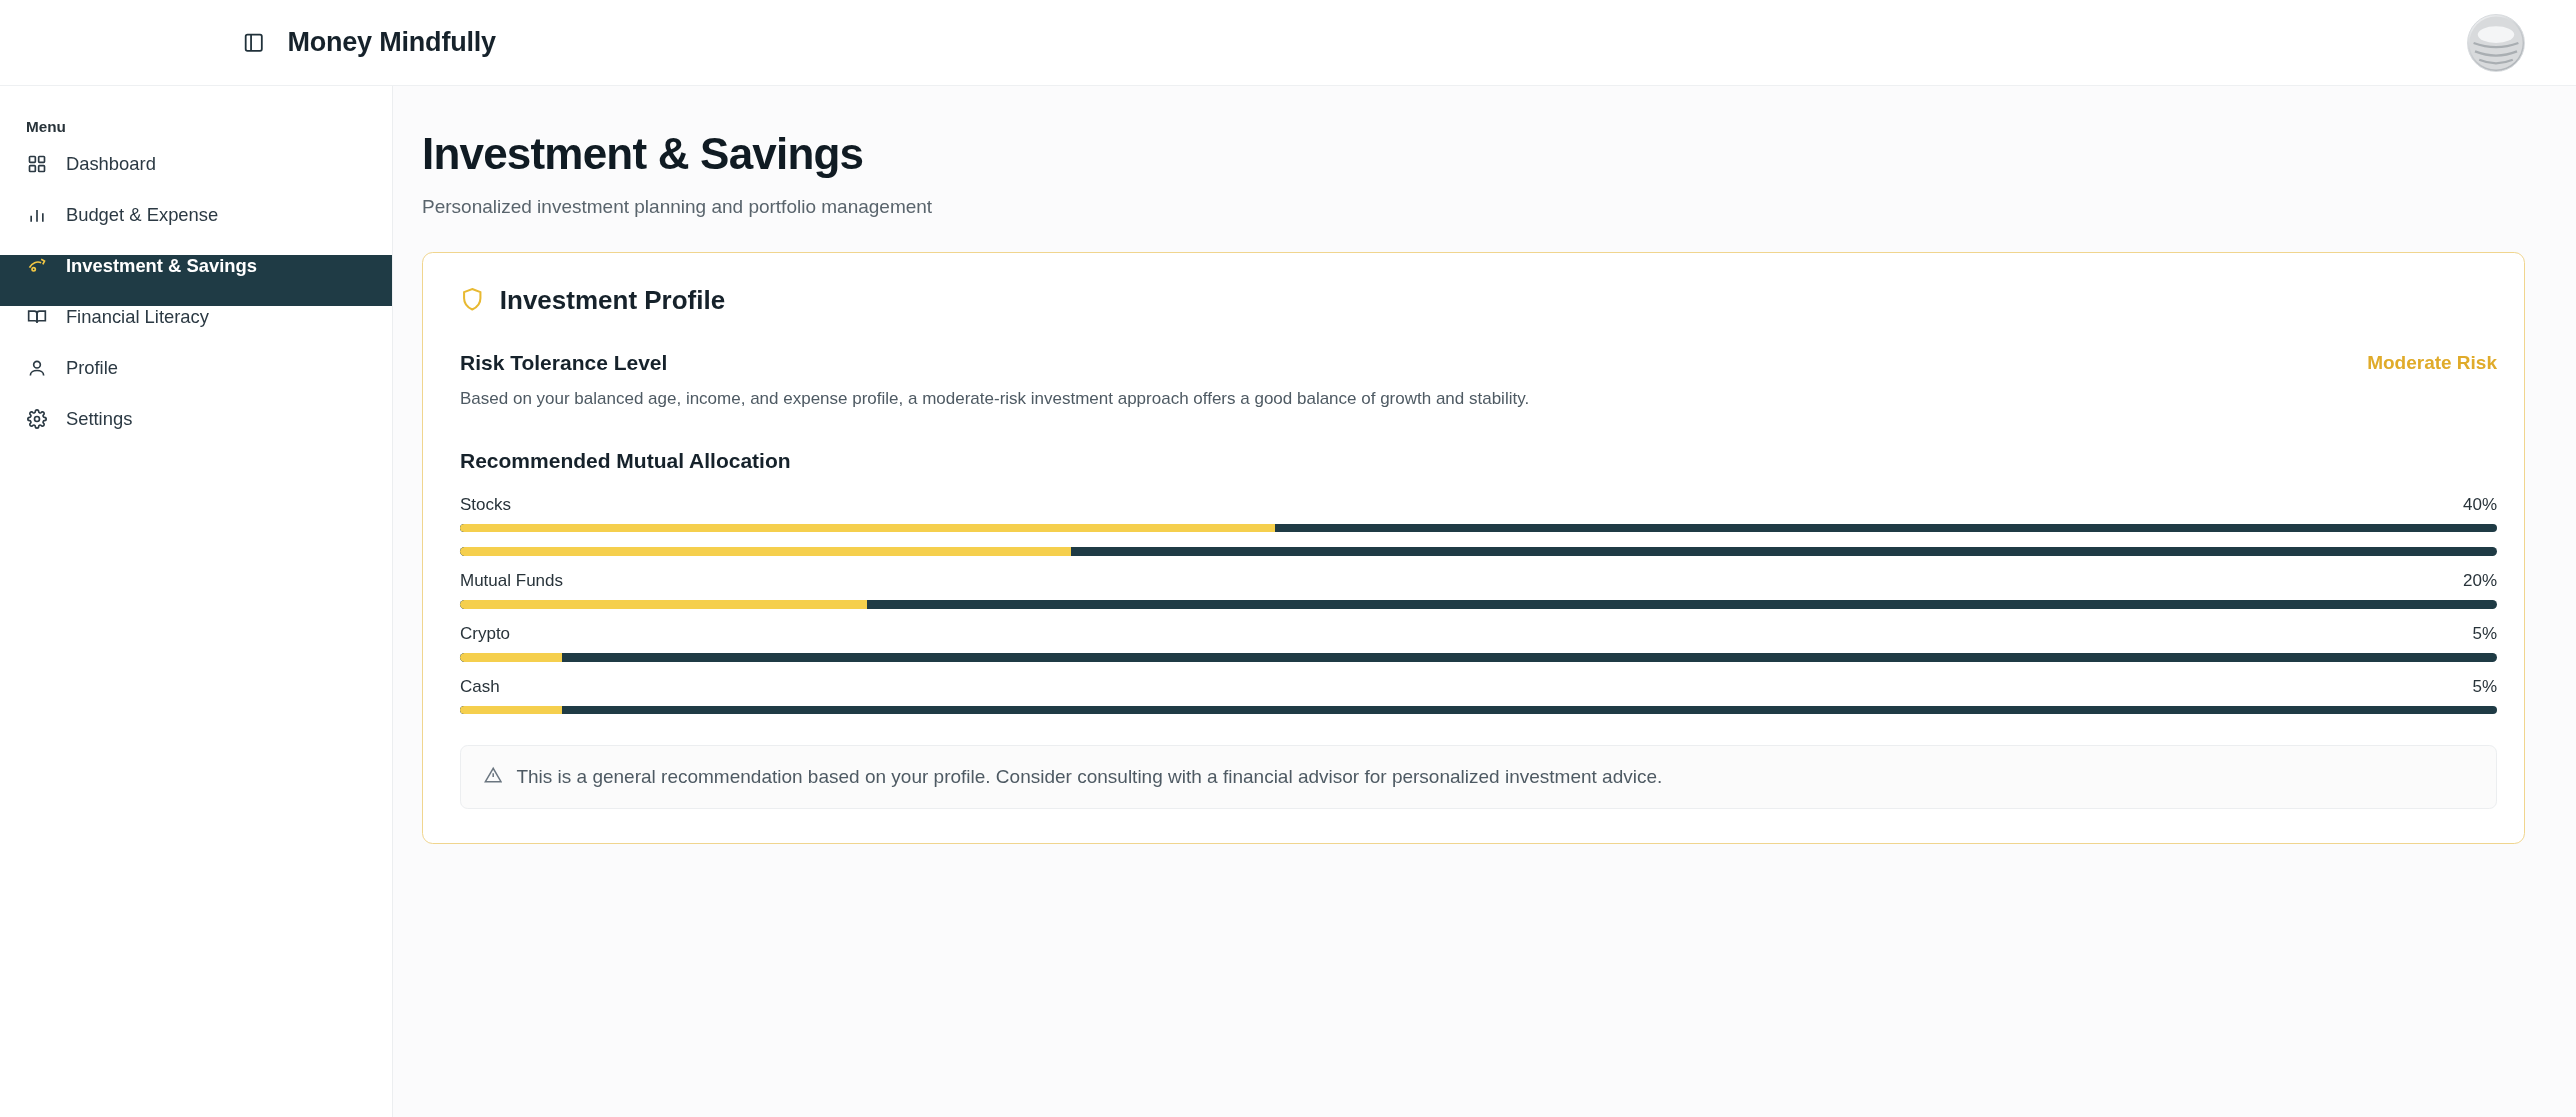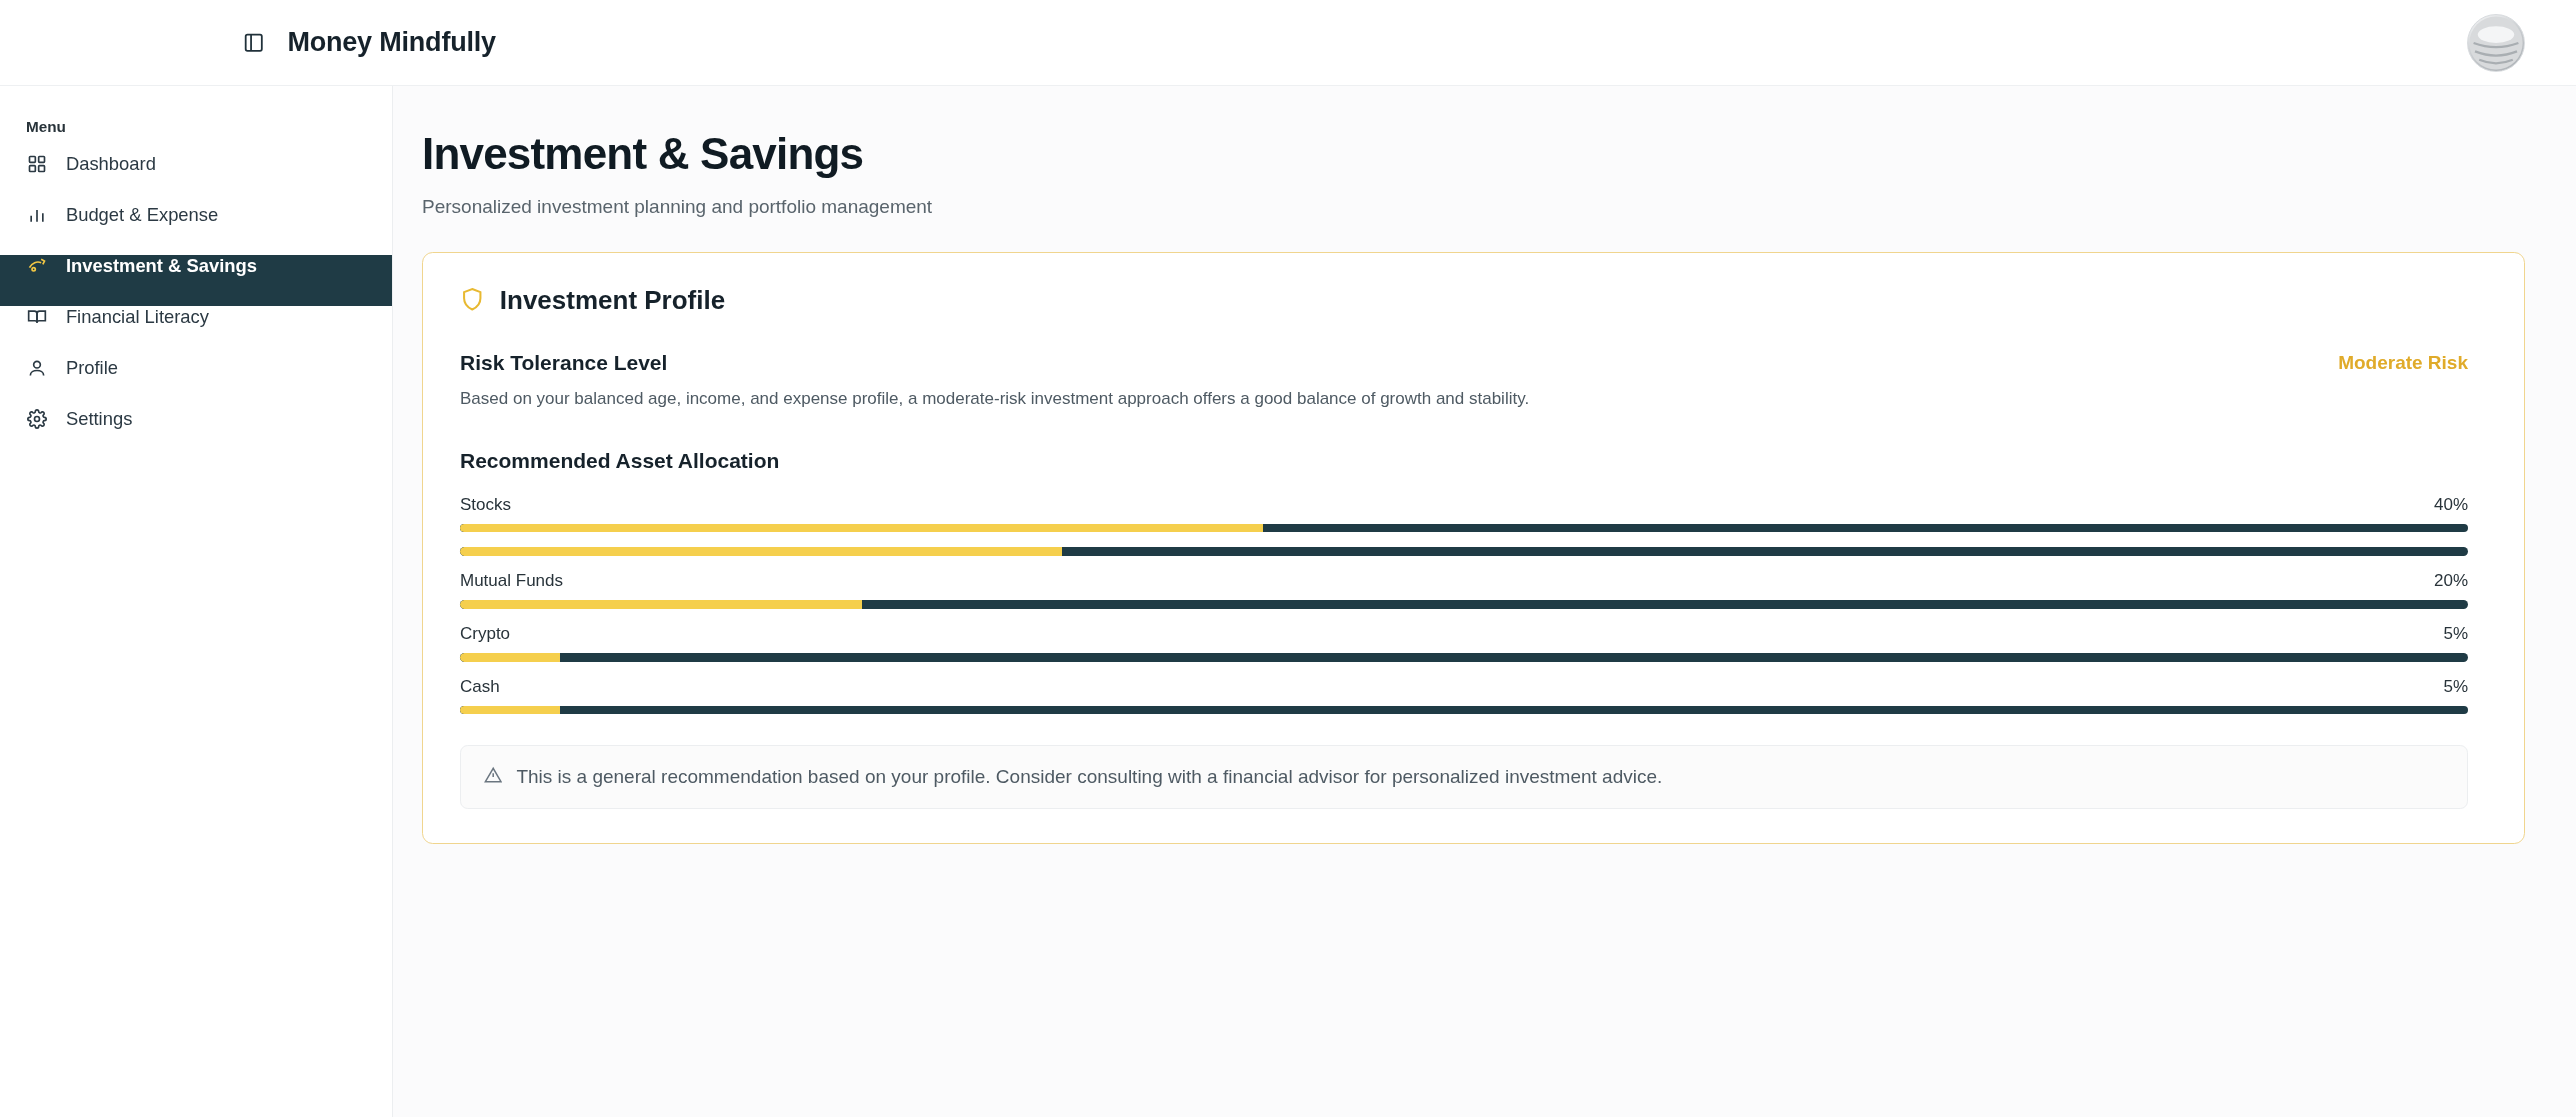--- a/index.html
+++ b/index.html
@@ -101,21 +101,21 @@
     font-size: 19px;
     color: #59646c;
     margin-top: 17px;
   }
 
   .card {
     margin-top: 34px;
     background: #ffffff;
     border: 0.8px solid #f0d58e;
     border-radius: 10.7px;
-    padding: 32px 56px 34px 37px;
+    padding: 32px 27px 34px 37px;
   }
   .card-head {
     display: flex;
     align-items: center;
     gap: 15.3px;
   }
   .card-title {
     font-size: 26px;
     font-weight: bold;
     color: #16222b;
@@ -293,21 +293,21 @@
         </span>
         <span class="card-title">Investment Profile</span>
       </div>
 
       <div class="section-row">
         <div class="section-title">Risk Tolerance Level</div>
         <div class="risk-badge">Moderate Risk</div>
       </div>
       <div class="section-desc">Based on your balanced age, income, and expense profile, a moderate-risk investment approach offers a good balance of growth and stability.</div>
 
-      <div class="alloc-title">Recommended Asset Allocation</div>
+      <div class="alloc-title">Recommended Mutual Allocation</div>
 
       <div class="alloc-list">
         <div class="alloc-item">
           <div class="alloc-line">
             <span>Stocks</span>
             <span class="alloc-pct">40%</span>
           </div>
           <div class="bar-track">
             <div class="bar-fill" style="width: 40%;"></div>
           </div>

